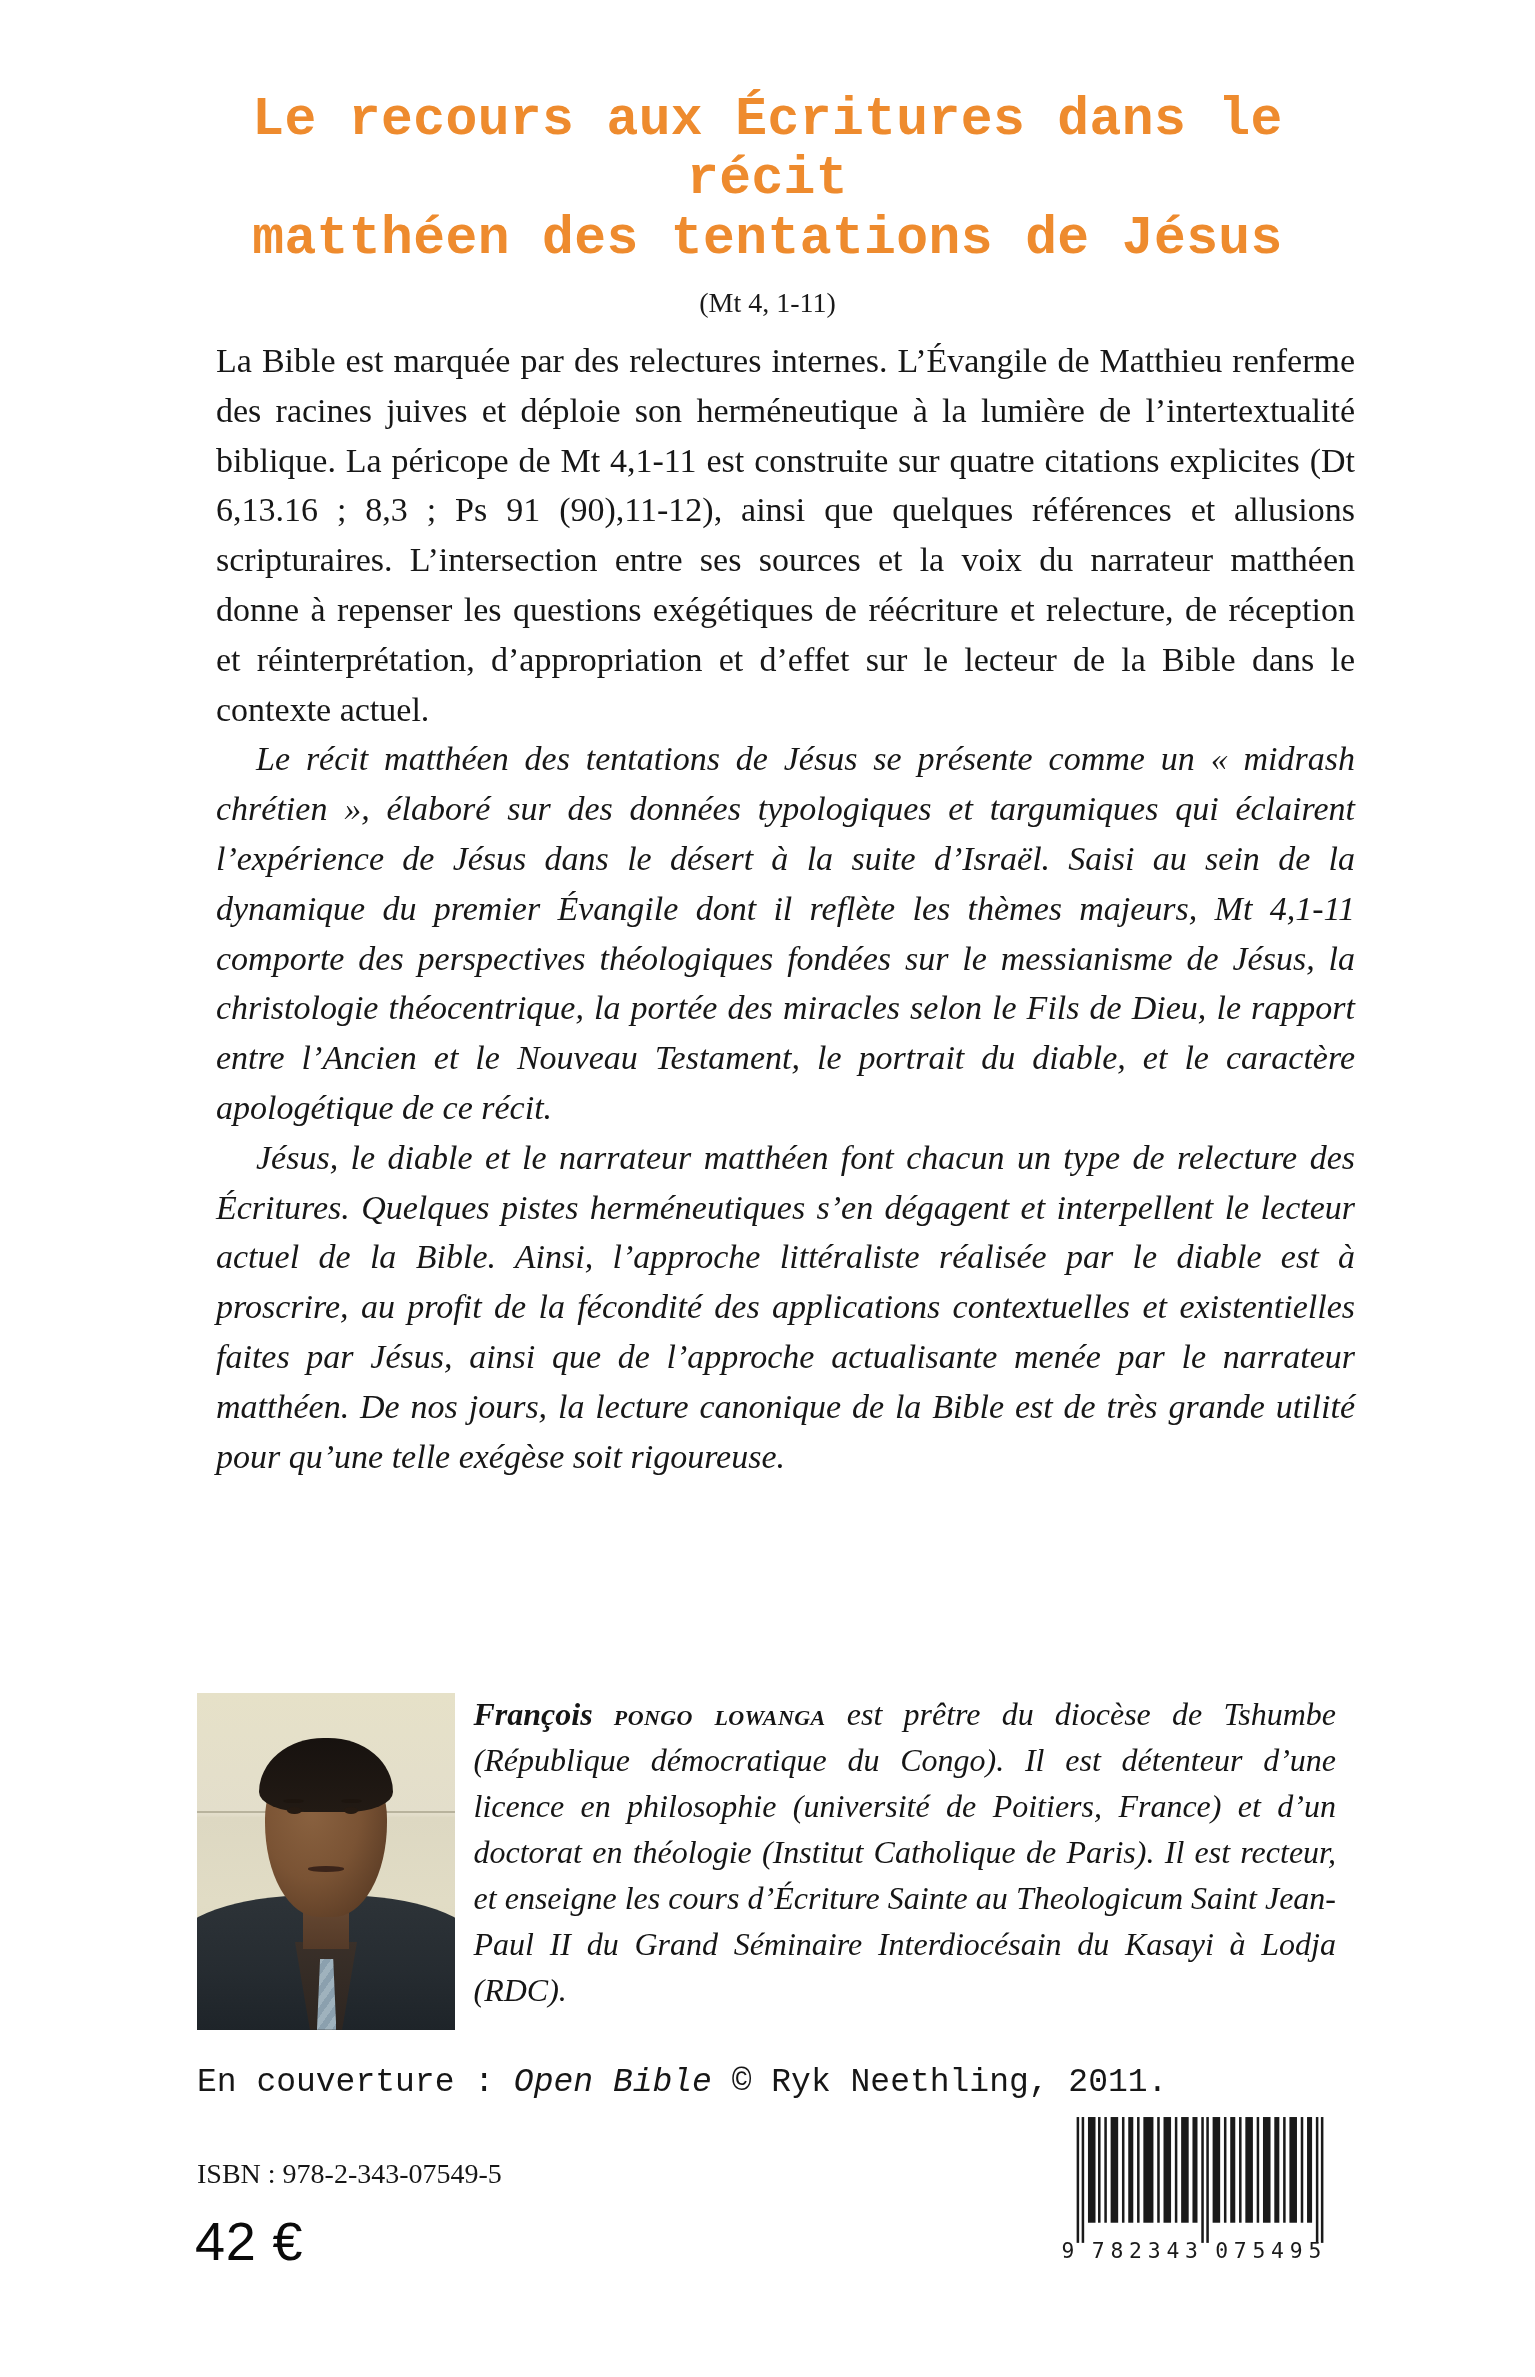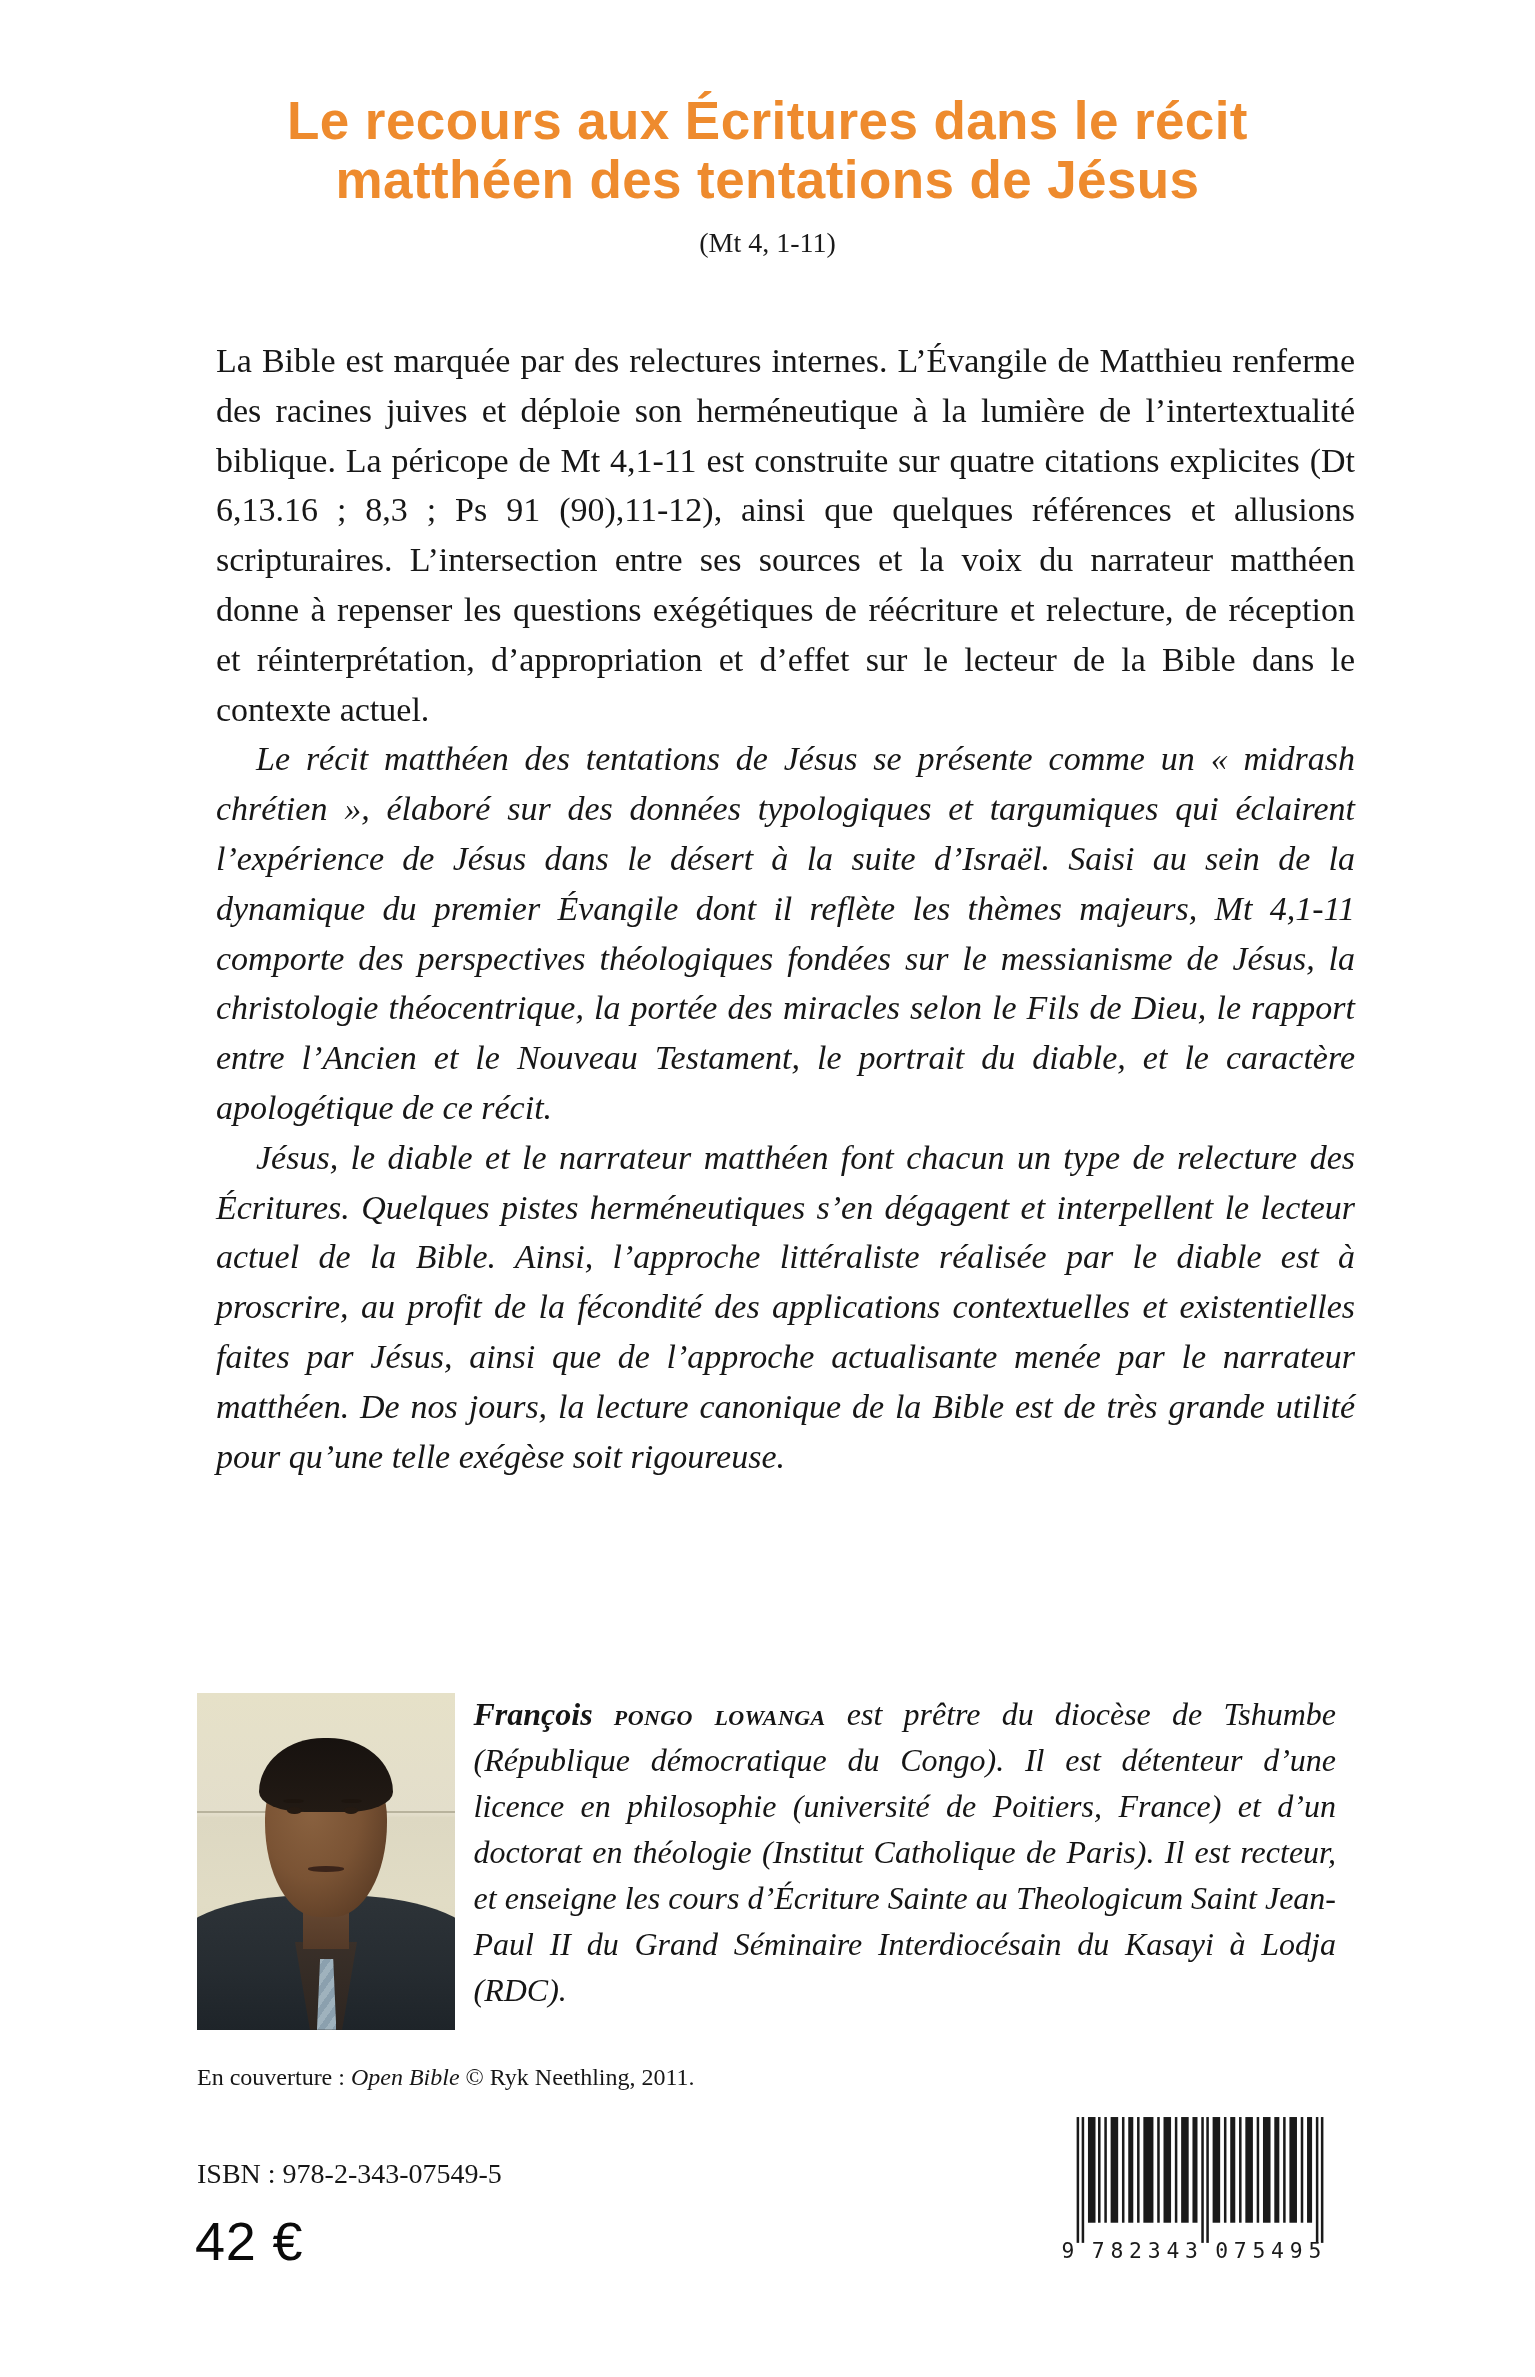--- a/index.html
+++ b/index.html
@@ -24,21 +24,21 @@
 
   
   .title-block {
     position: absolute;
     left: 197px;
     top: 91px;
     width: 1141px;
     text-align: center;
   }
   .title-line {
-    font-family: Liberation Sans, sans-serif;
+    font-family: Liberation Mono, monospace;
     font-weight: 700;
     font-size: 53px;
     line-height: 1.12;
     color: #ee8b2e;
     letter-spacing: 0.4px;
   }
   .subtitle-line {
     margin-top: 18.5px;
     font-family: "Liberation Serif", "DejaVu Serif", serif;
     font-size: 28px;
@@ -201,24 +201,25 @@
     text-transform: lowercase;
     letter-spacing: 0.4px;
     font-family: Liberation Serif, serif;
   }
 
   
   .cover-credit {
     position: absolute;
     left: 197px;
     top: 2062px;
-    font-size: 24px;
+    font-size: 33px;
     line-height: 1.3;
     color: #161616;
     white-space: nowrap;
+    font-family: Liberation Mono, monospace;
   }
   .cover-credit .work-title { font-style: italic; }
 
   .isbn-line {
     position: absolute;
     left: 197px;
     top: 2156px;
     font-size: 28px;
     line-height: 1.3;
     color: #161616;

